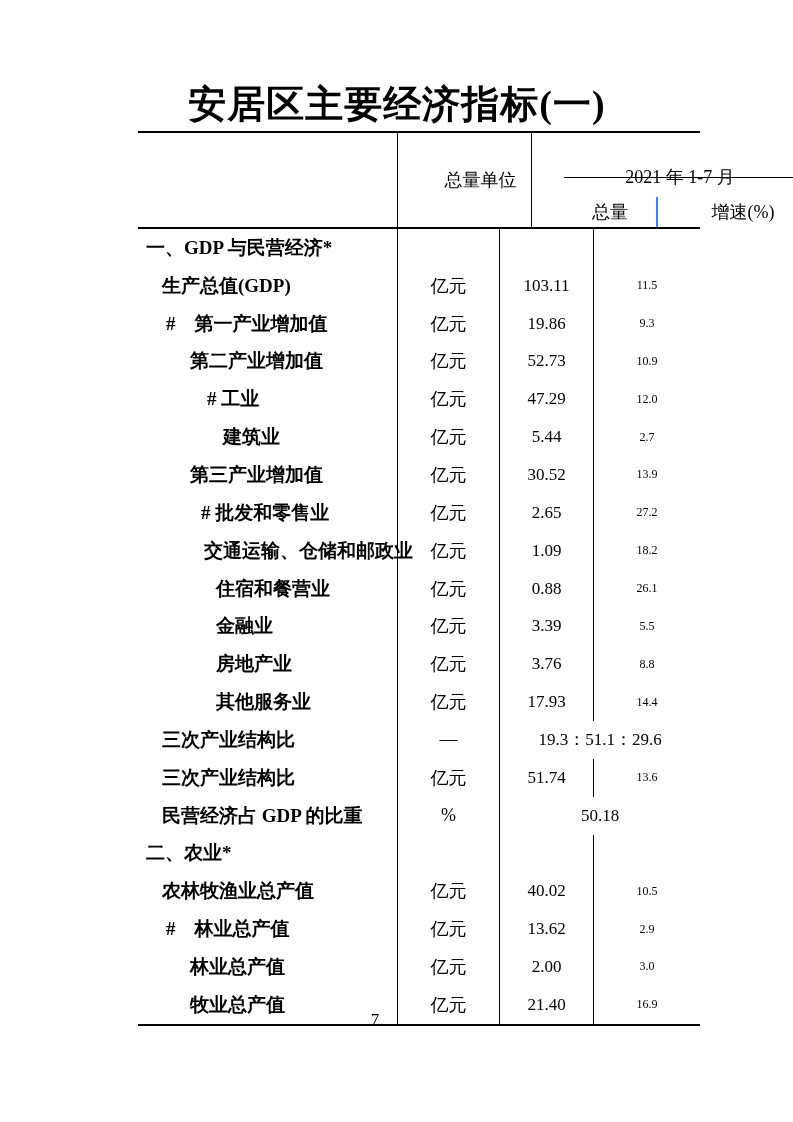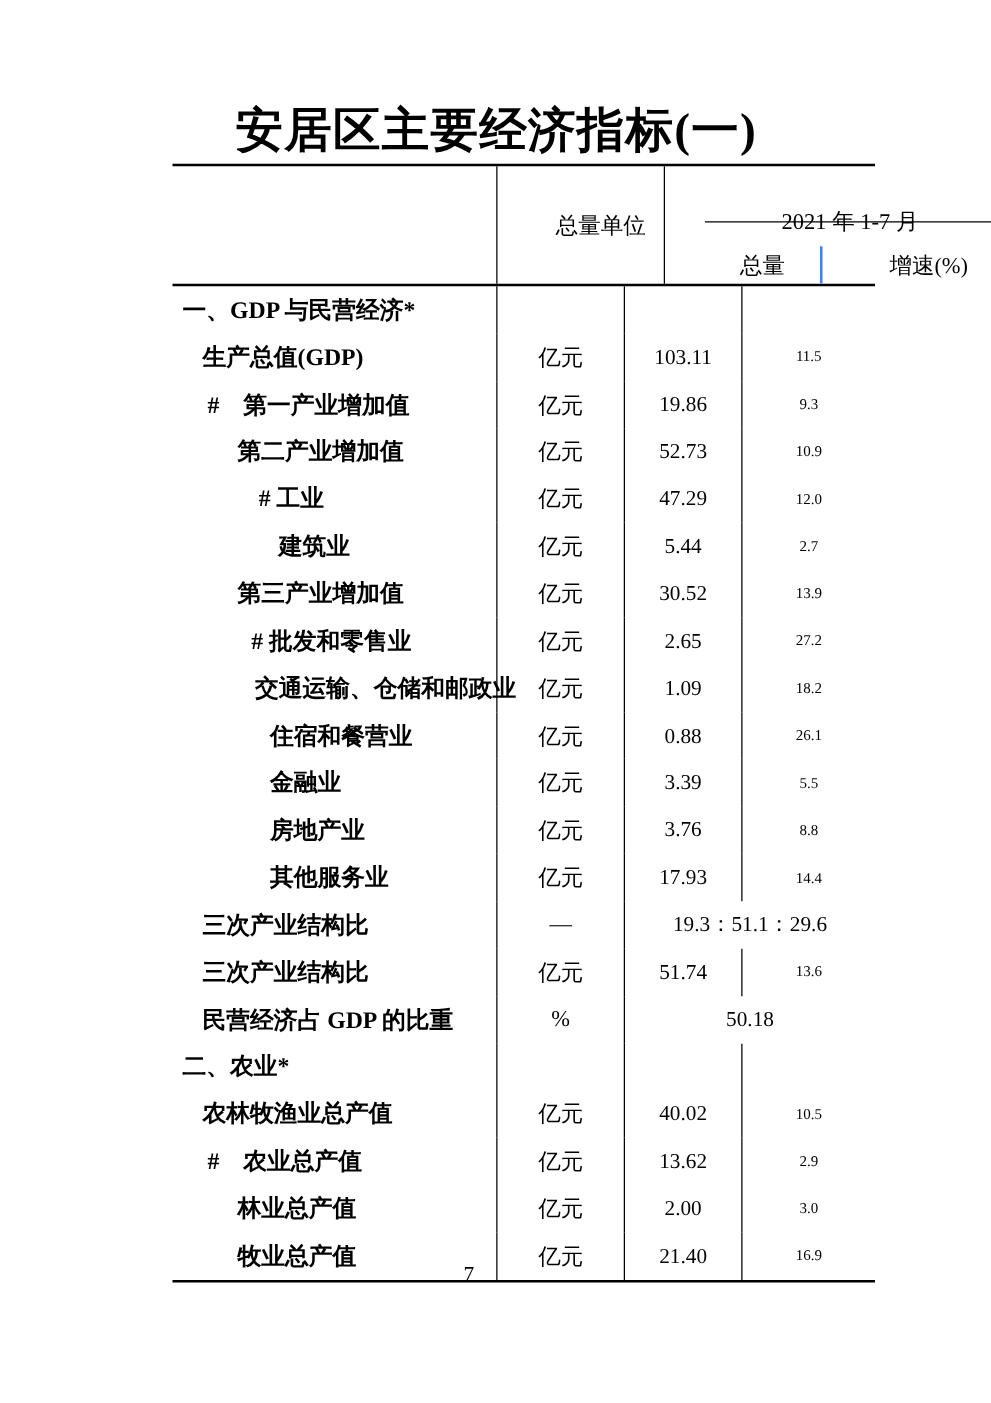--- a/index.html
+++ b/index.html
@@ -200,21 +200,21 @@
     </div>
 
     <div class="row">
       <div class="cell c-label i-1">农林牧渔业总产值</div>
       <div class="cell c-unit">亿元</div>
       <div class="cell c-total">40.02</div>
       <div class="cell c-growth">10.5</div>
     </div>
 
     <div class="row">
-      <div class="cell c-label i-1h">#　农业总产值</div>
+      <div class="cell c-label i-1h">#　林业总产值</div>
       <div class="cell c-unit">亿元</div>
       <div class="cell c-total">13.62</div>
       <div class="cell c-growth">2.9</div>
     </div>
 
     <div class="row">
       <div class="cell c-label i-2">林业总产值</div>
       <div class="cell c-unit">亿元</div>
       <div class="cell c-total">2.00</div>
       <div class="cell c-growth">3.0</div>

